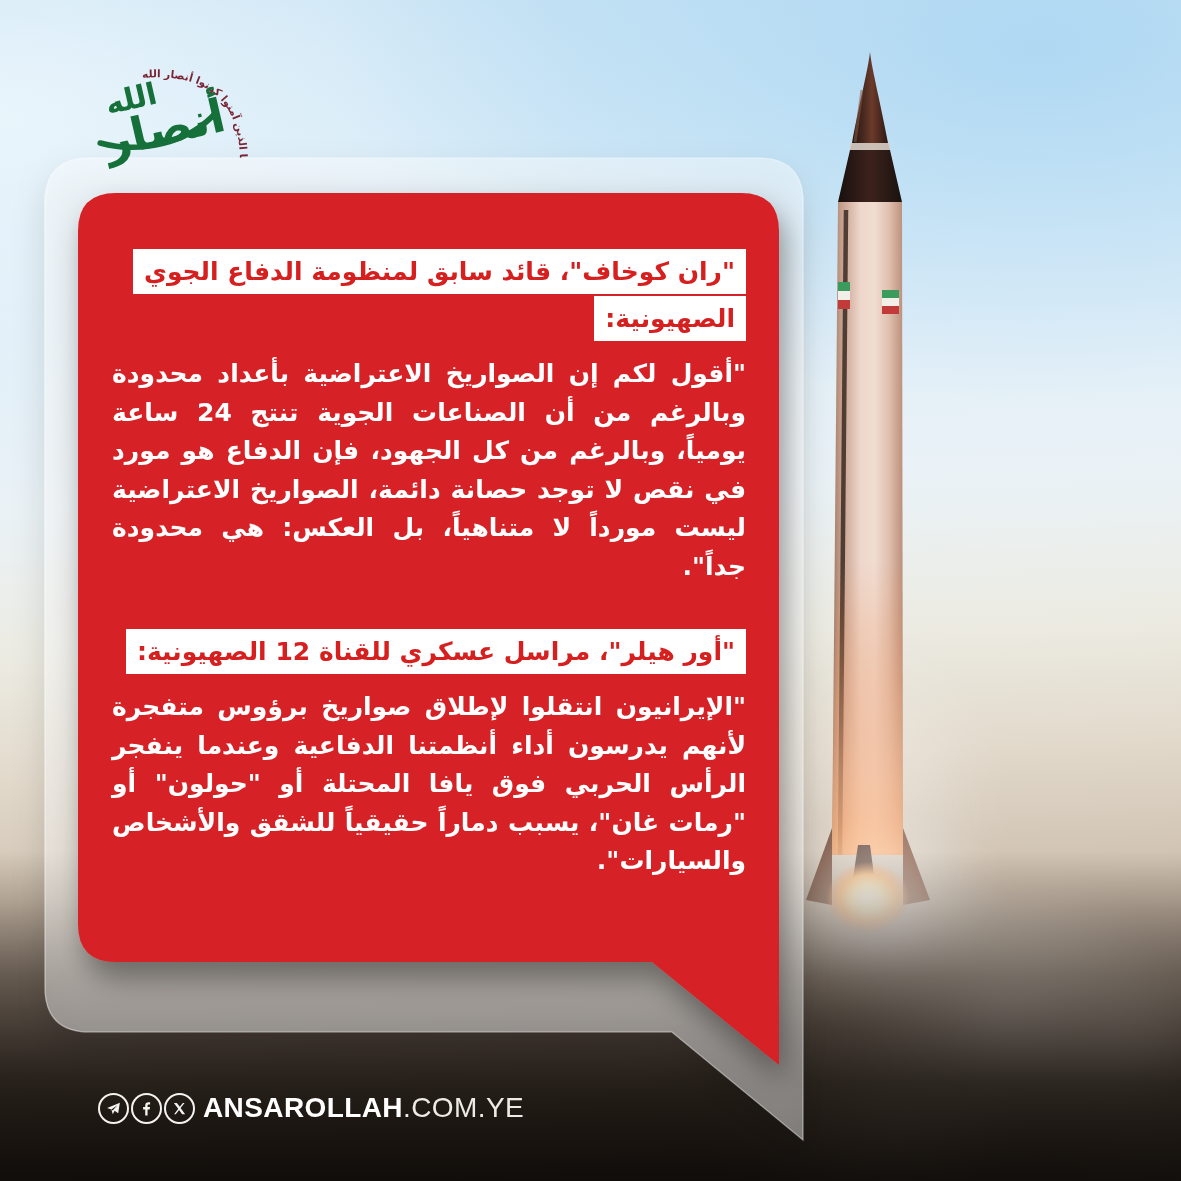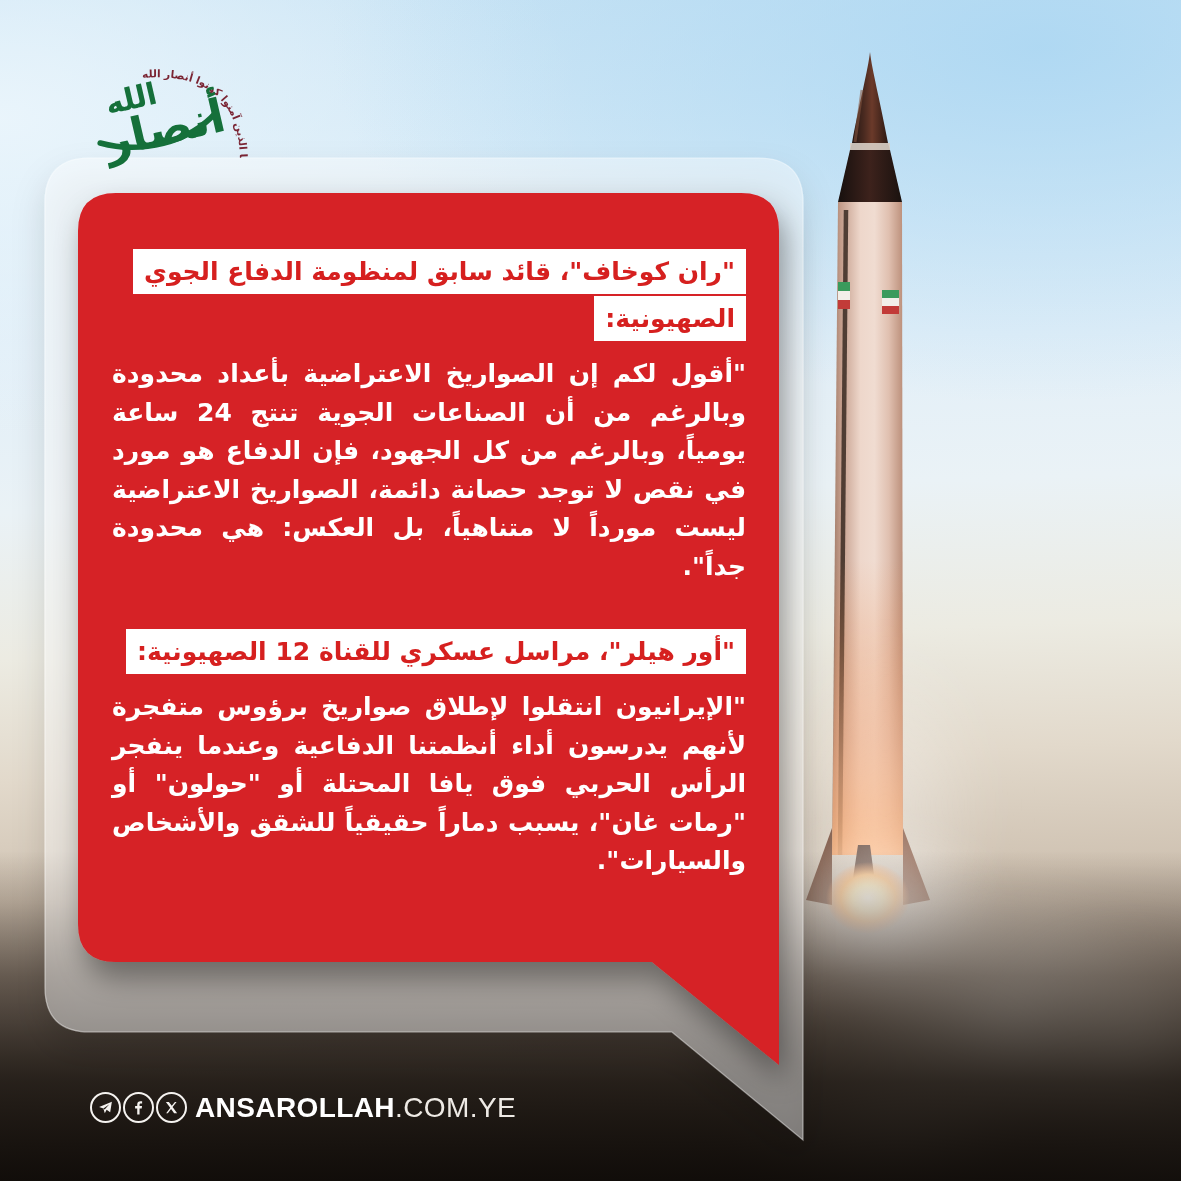--- a/index.html
+++ b/index.html
@@ -67,22 +67,22 @@
     margin-top:13px; font-size:25px; font-weight:700; line-height:38.5px;
     text-align:justify; text-justify:inter-word; color:#ffffff;
   }
   .q2 { margin-top:42px; }
 
   
   .logo { position:absolute; left:80px; top:36px; width:180px; height:135px; z-index:6; }
 
   
   .footer-bar {
-    position:absolute; left:90px; top:1092px; z-index:8;
-    display:flex; align-items:flex-start; gap:2px;
+    position:absolute; left:98px; top:1092px; z-index:8;
+    display:flex; align-items:flex-end; gap:2px;
     font-family:"Liberation Sans", sans-serif;
   }
   .icon-circle {
     width:31px; height:31px; border:2.2px solid #f5f3f0; border-radius:50%;
     display:flex; align-items:center; justify-content:center; flex:0 0 auto;
   }
   .site-url { margin-left:6px; font-size:28px; letter-spacing:.4px; color:#ffffff; white-space:nowrap; }
   .site-bold { font-weight:700; color:#ffffff; }
   .site-tld  { font-weight:400; color:#eeeae5; }
 </style>

